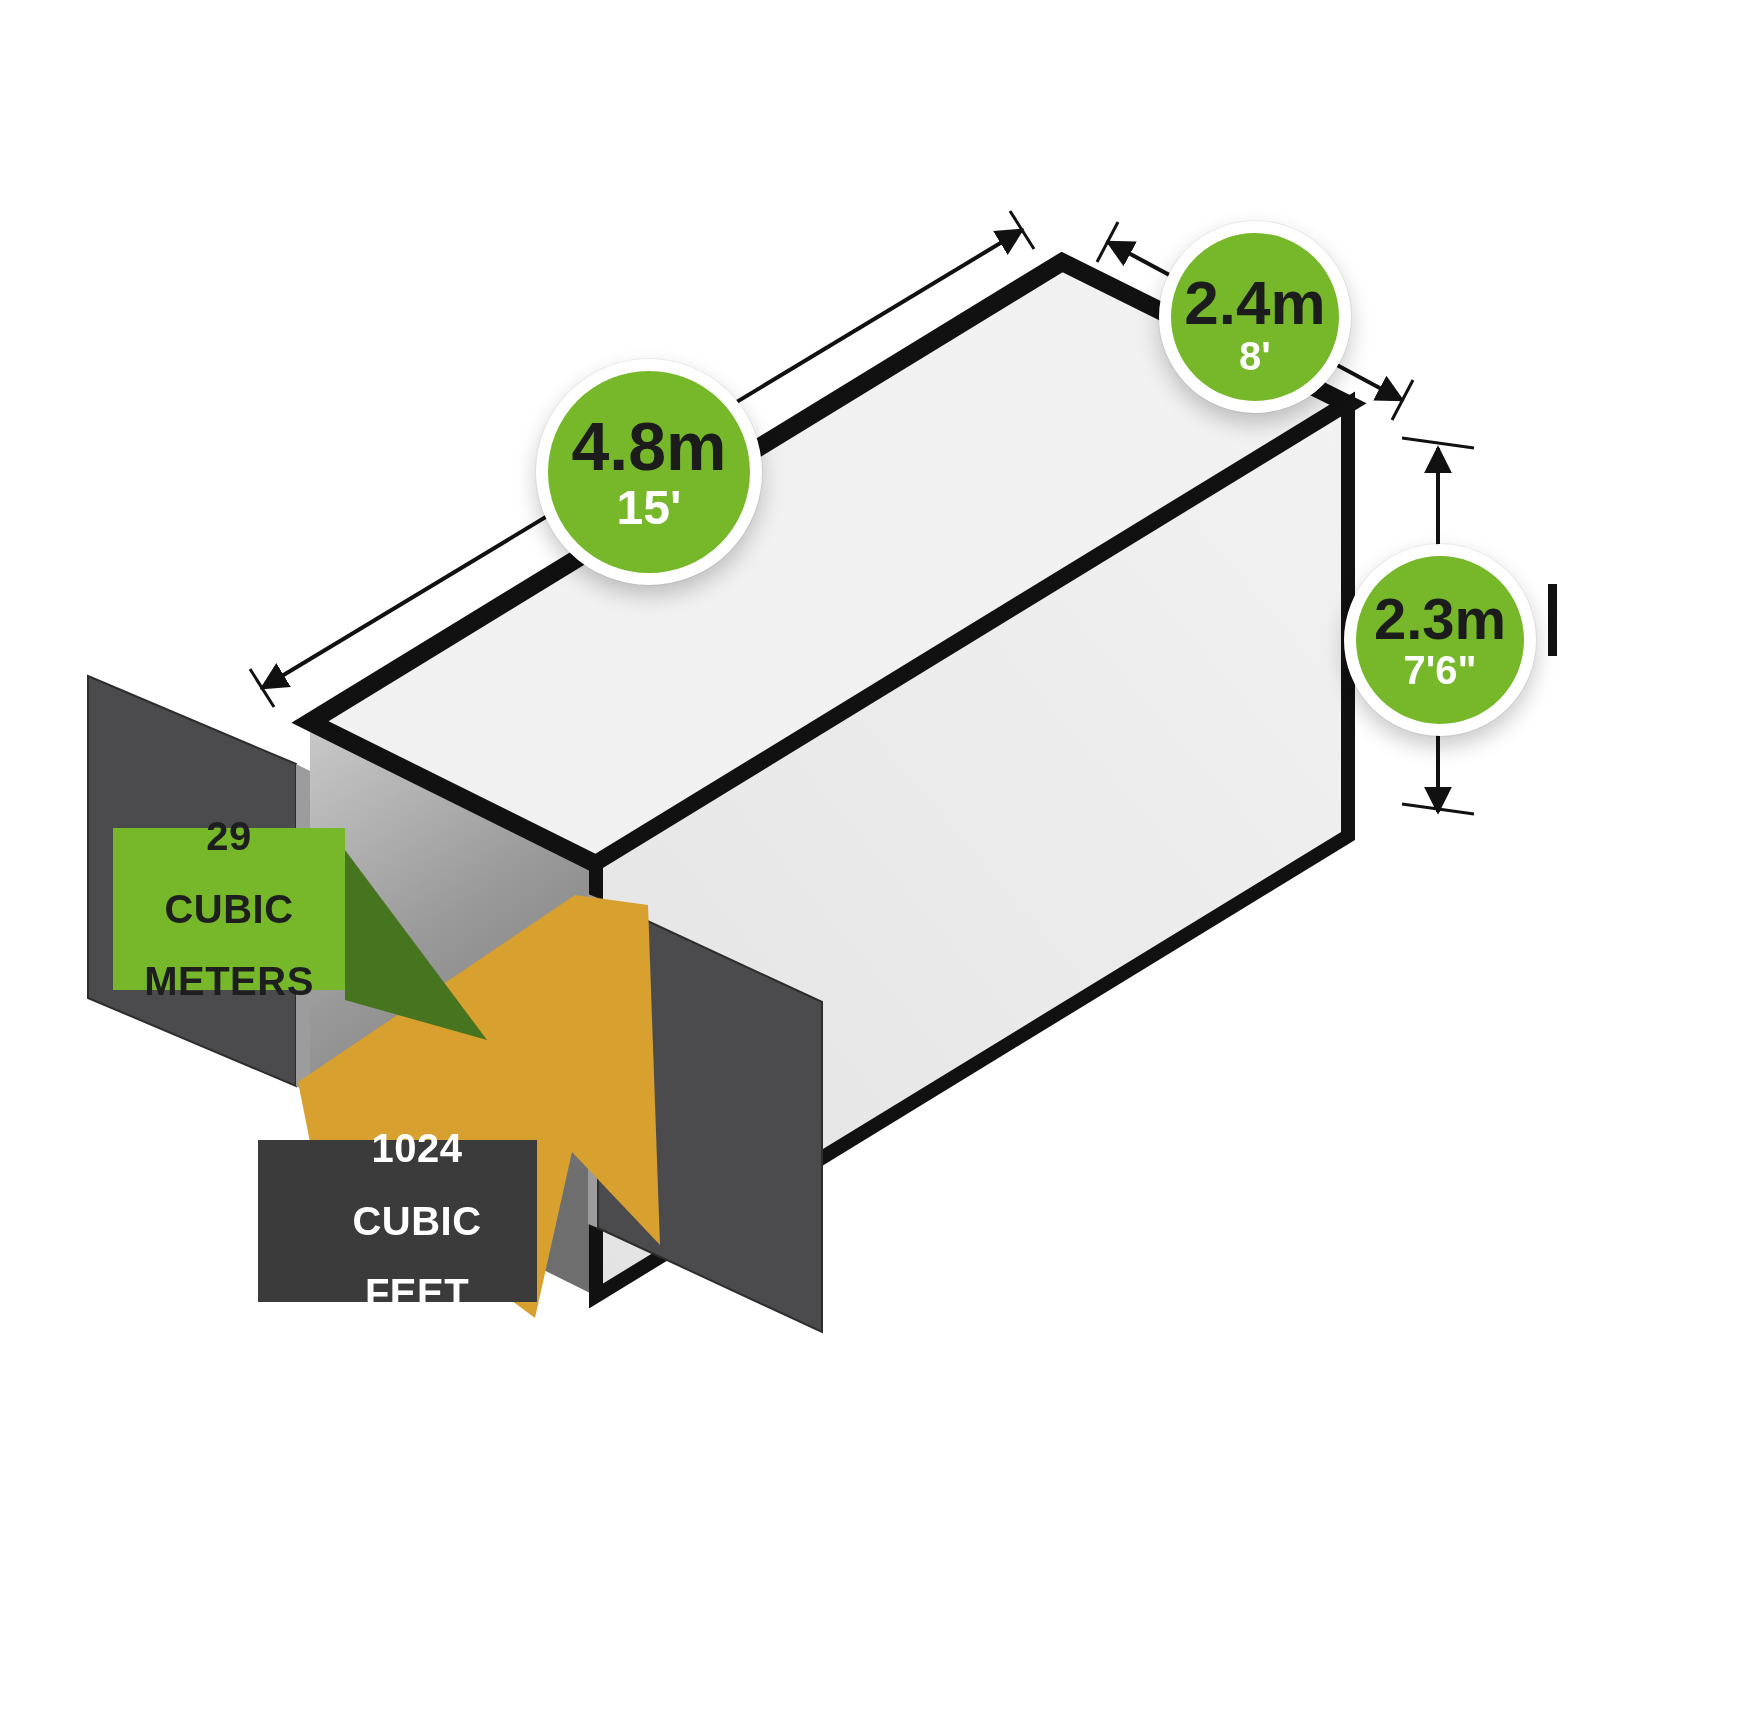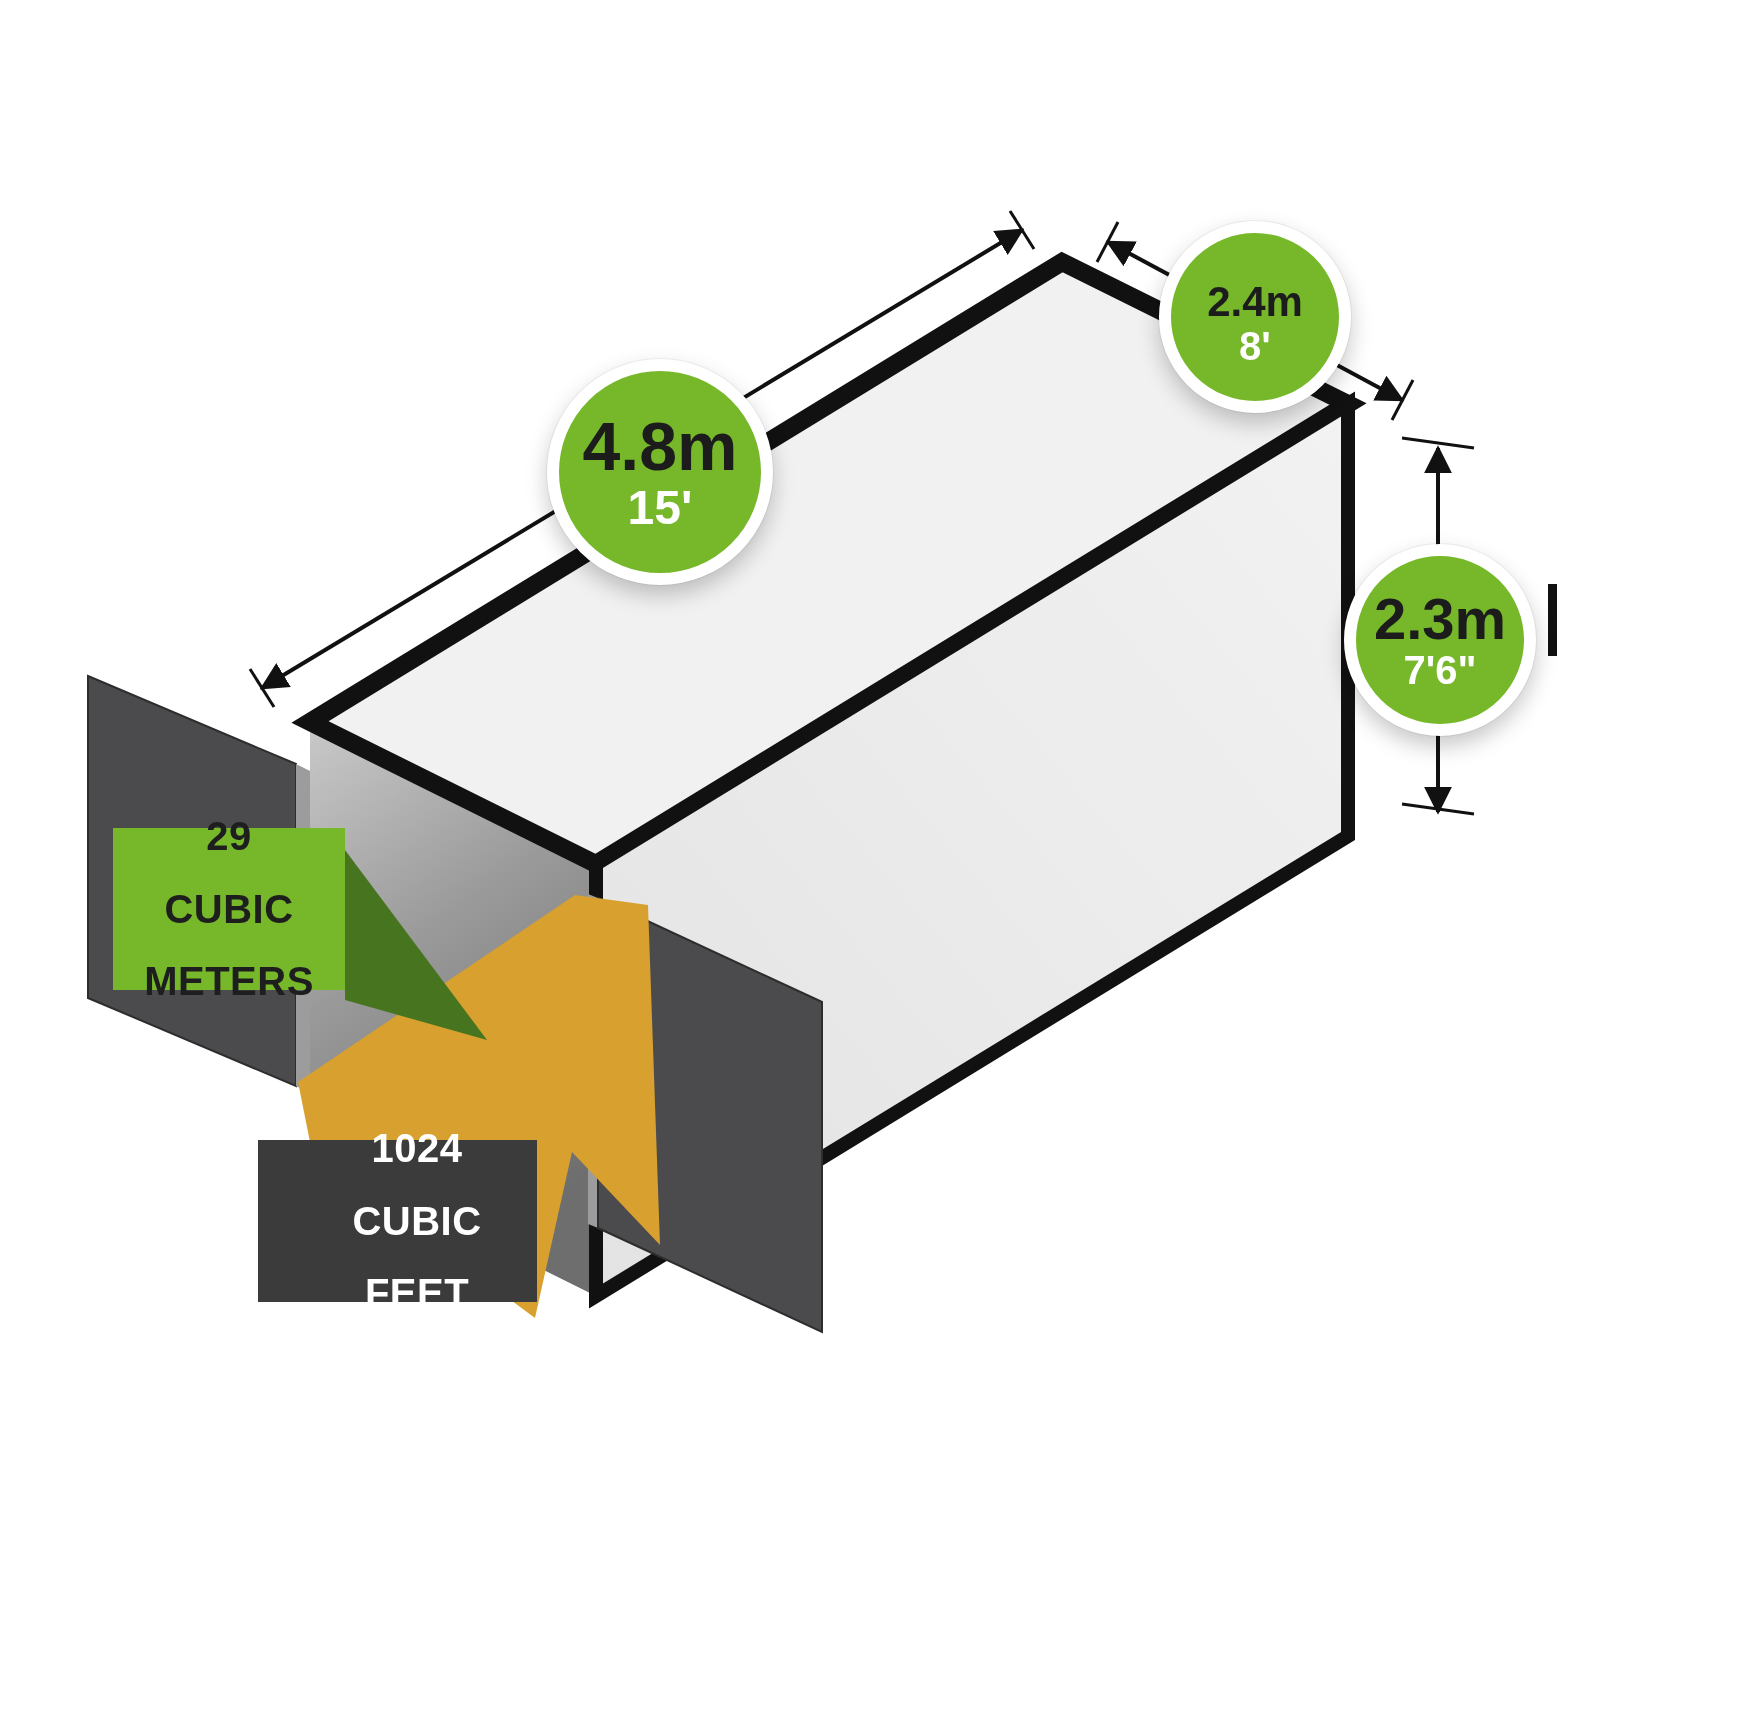--- a/index.html
+++ b/index.html
@@ -11,26 +11,26 @@
 
   .badge{
     position:absolute;box-sizing:border-box;border-radius:50%;
     background:#76b82a;border:12px solid #ffffff;
     box-shadow:0 0 0 1px rgba(0,0,0,0.05),0 10px 22px rgba(0,0,0,0.22);
     display:flex;flex-direction:column;align-items:center;justify-content:center;text-align:center;
   }
   .badge .metric{font-weight:bold;color:#1c1c1c;line-height:1.05;}
   .badge .imperial{font-weight:bold;color:#ffffff;line-height:1.05;}
 
-  #badge-length{left:547px;top:359px;width:226px;height:226px;}
+  #badge-length{left:536px;top:359px;width:226px;height:226px;}
   #badge-length .metric{font-size:68px;}
   #badge-length .imperial{font-size:48px;}
 
   #badge-width{left:1159px;top:221px;width:192px;height:192px;}
-  #badge-width .metric{font-size:42px;margin-top:13px;}
+  #badge-width .metric{font-size:62px;margin-top:13px;}
   #badge-width .imperial{font-size:40px;}
 
   #badge-height{left:1344px;top:544px;width:192px;height:192px;}
   #badge-height .metric{font-size:58px;}
   #badge-height .imperial{font-size:40px;}
 
   .vol-label{
     position:absolute;display:flex;flex-direction:column;align-items:center;justify-content:center;
     text-align:center;font-weight:bold;line-height:1.12;letter-spacing:0.5px;gap:28px;
   }

